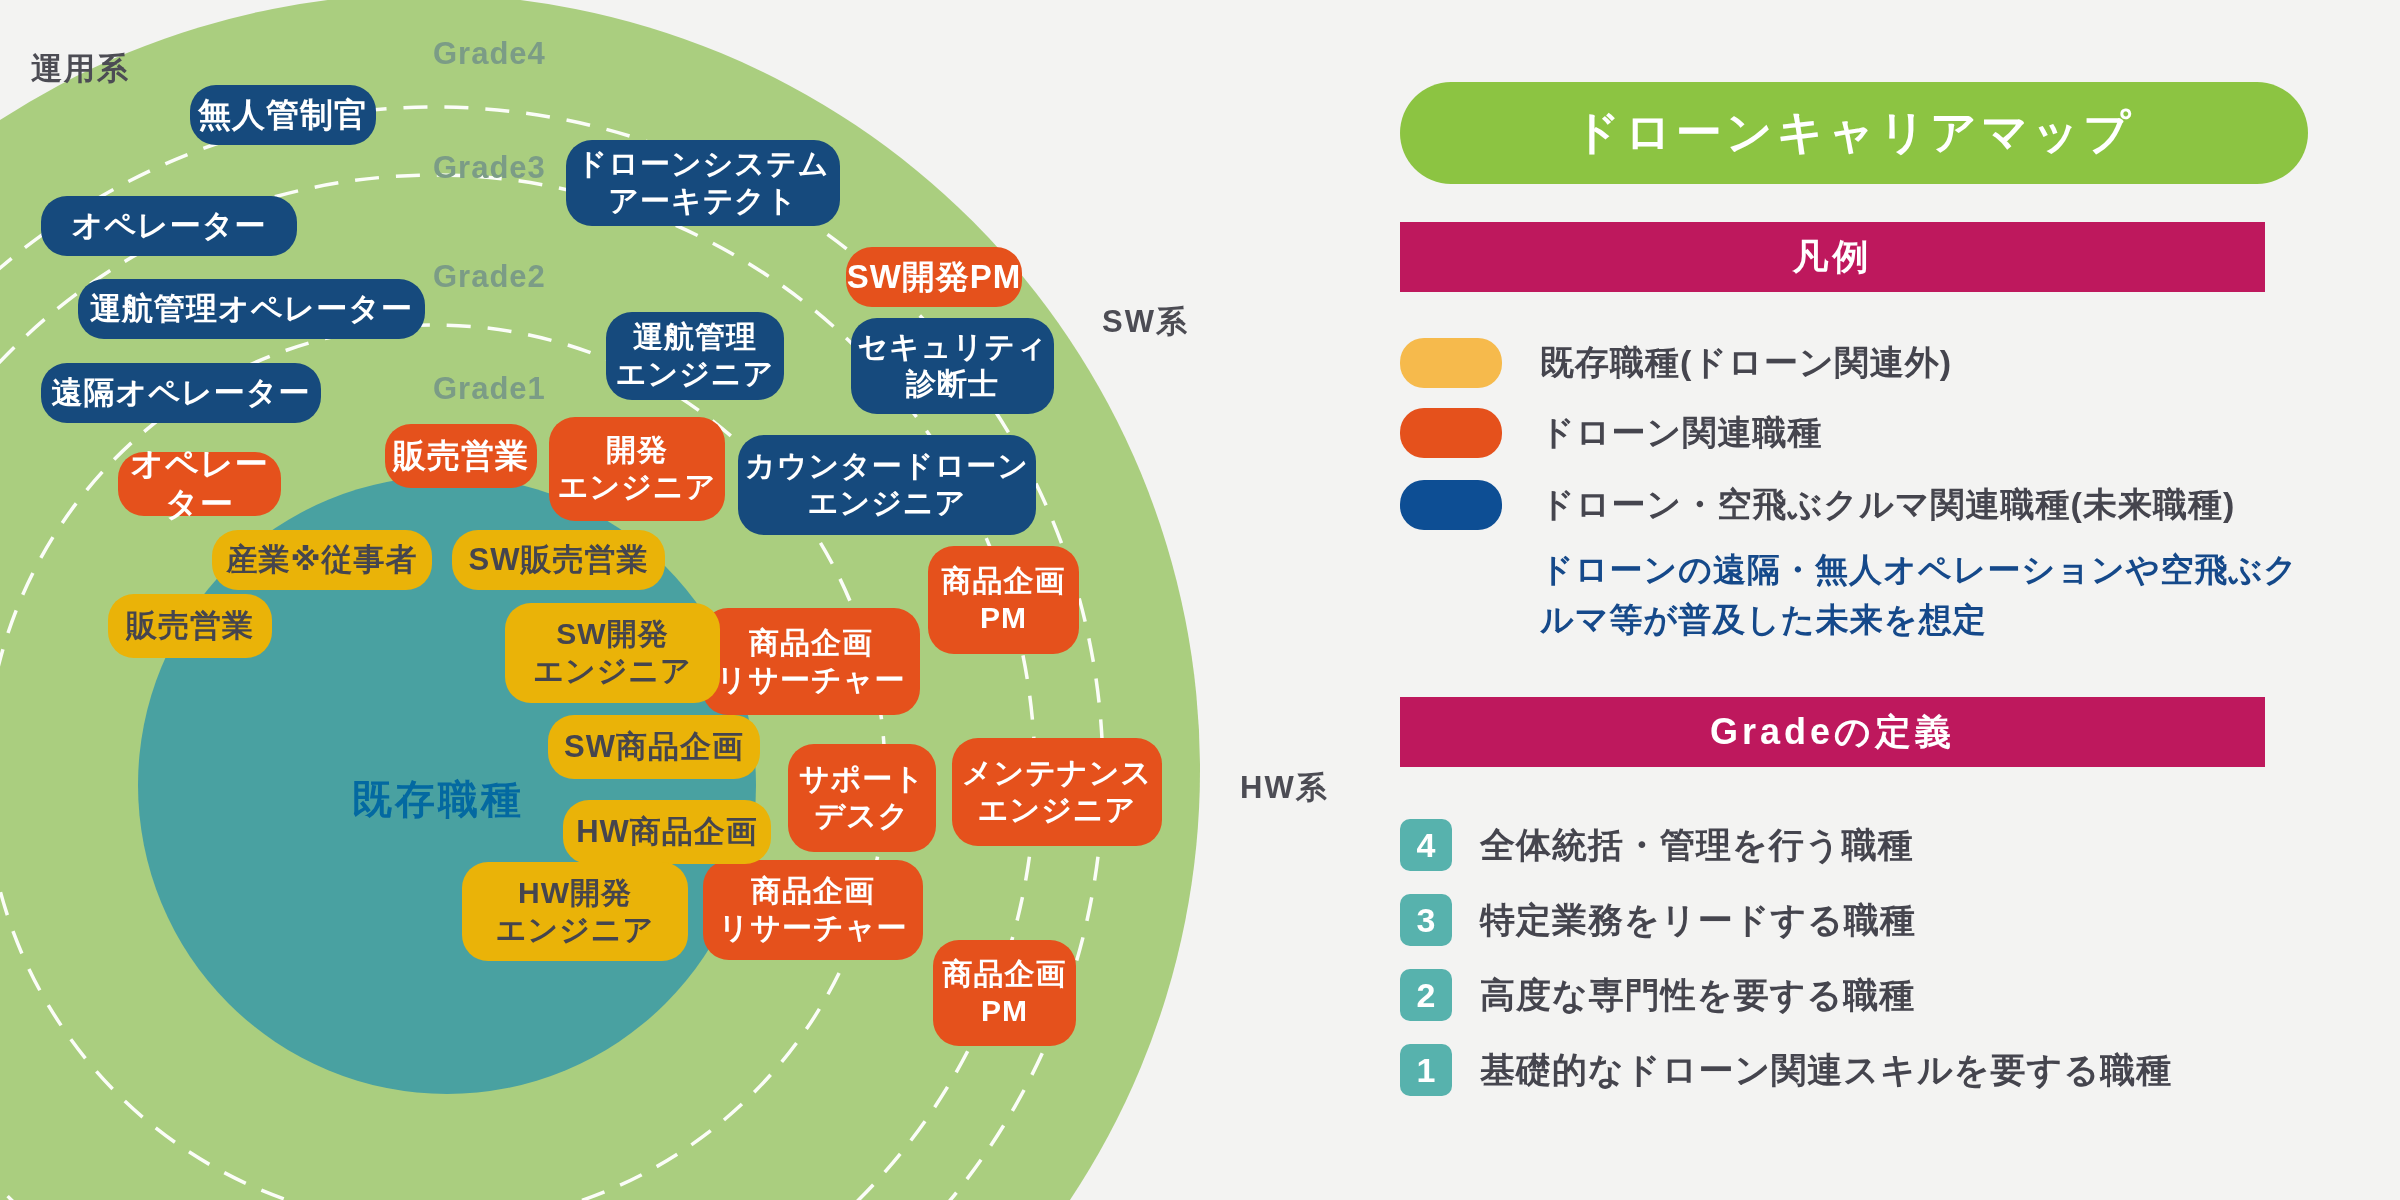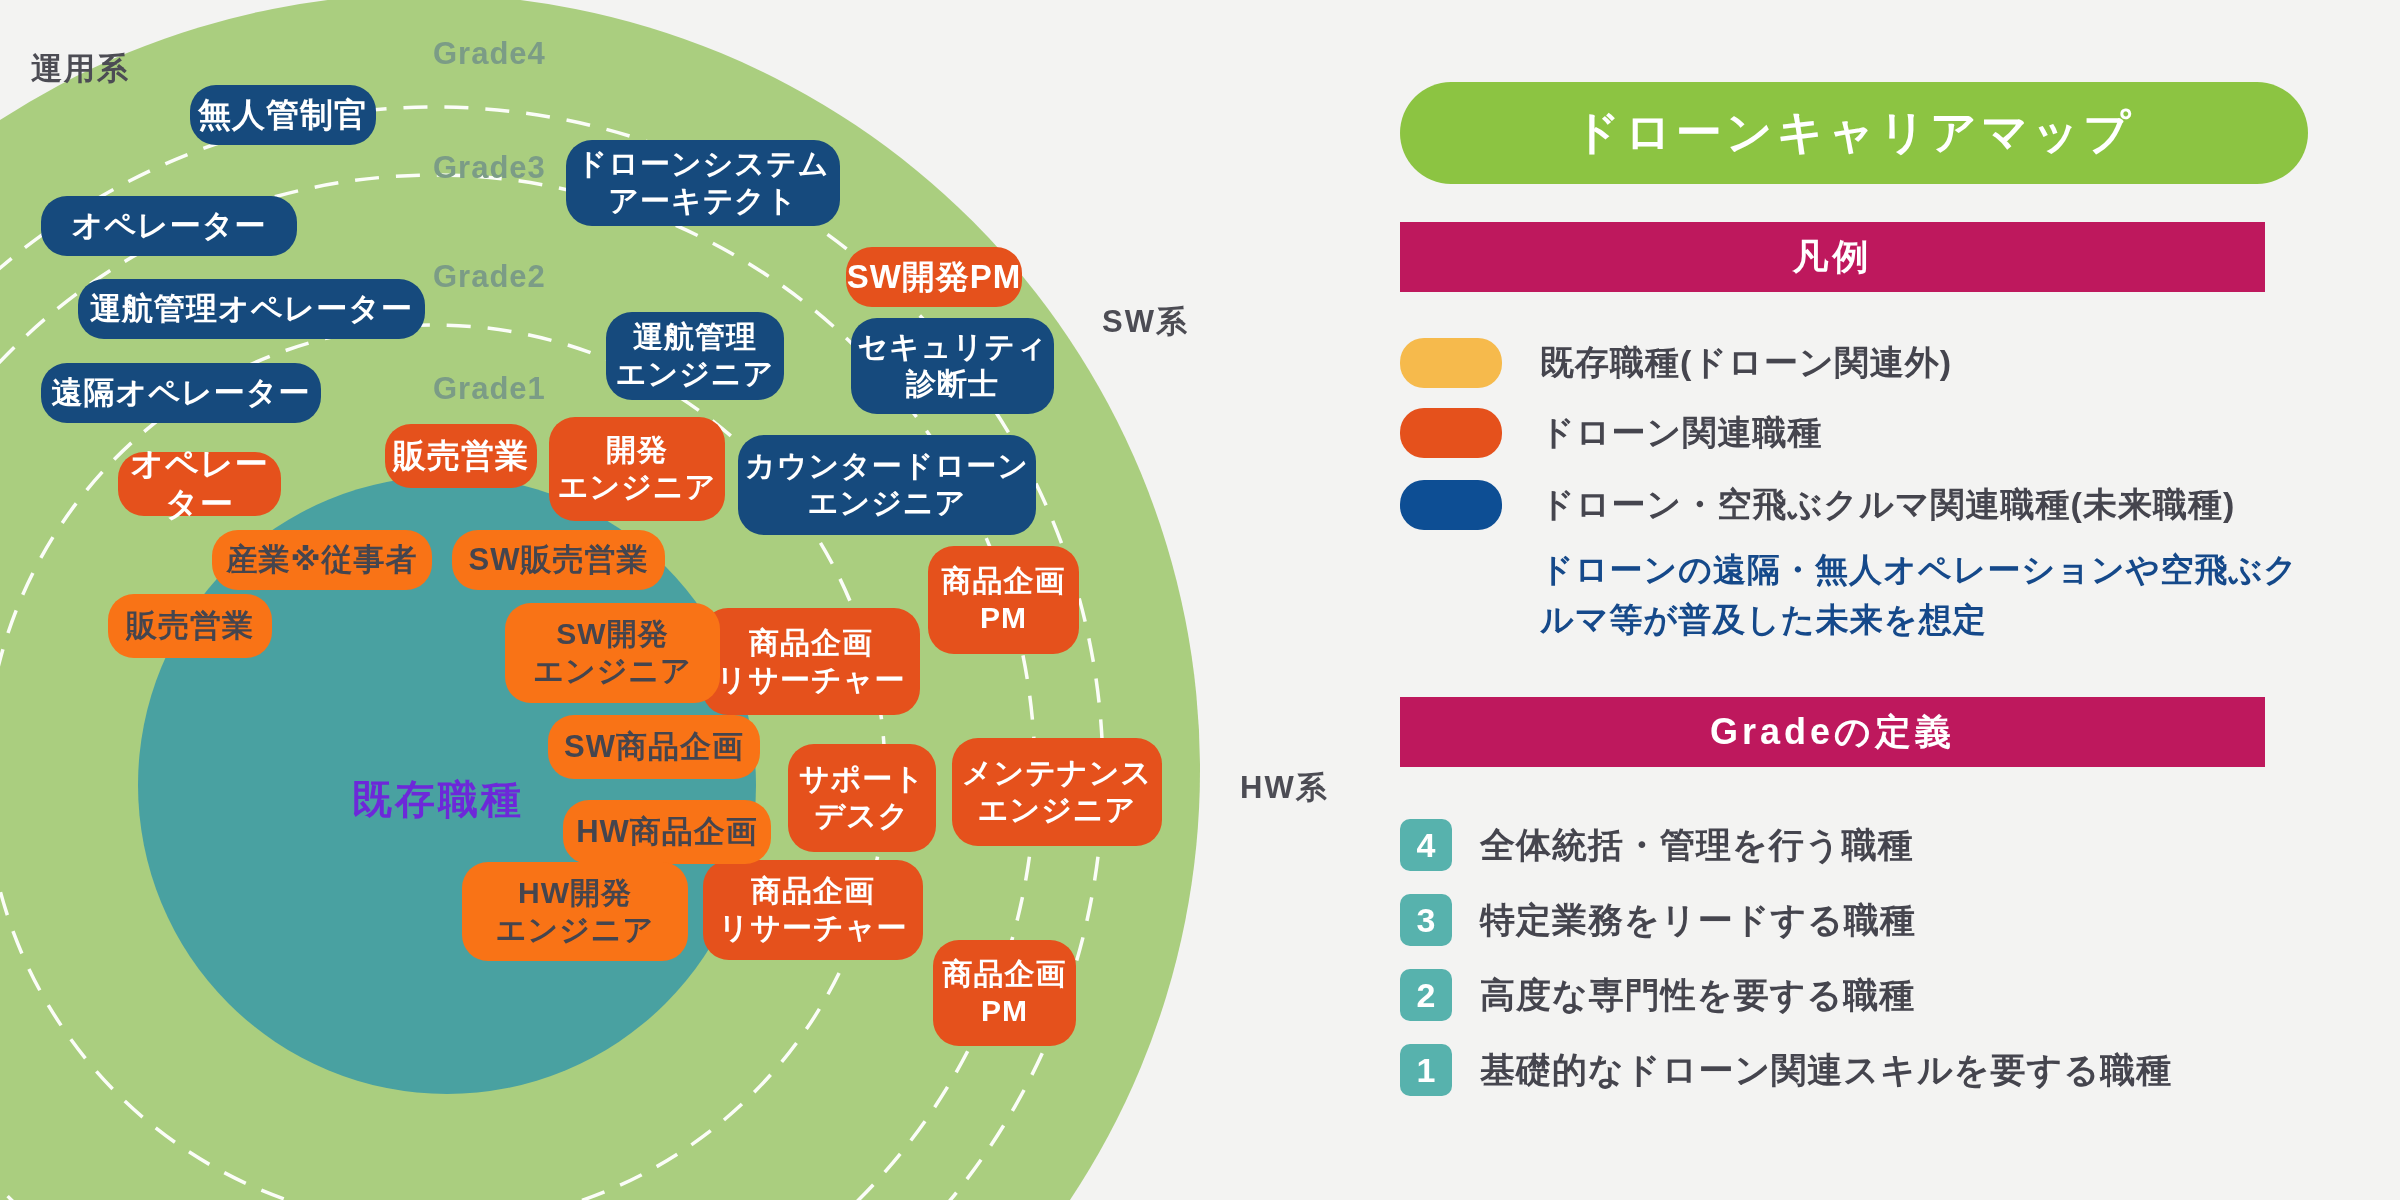--- a/index.html
+++ b/index.html
@@ -16,30 +16,30 @@
   #rings-svg{position:absolute;left:0;top:0;width:2400px;height:1200px;pointer-events:none;}
   .grade-ring-label{
     position:absolute;left:433px;width:120px;
     font-size:31px;font-weight:bold;color:#7b9c86;letter-spacing:1px;
   }
   .region-label{
     position:absolute;font-size:31px;font-weight:bold;color:#4c4c54;letter-spacing:2px;
   }
   .core-label{
     position:absolute;left:352px;top:772px;width:200px;
-    font-size:40px;font-weight:bold;color:#6d28d9;letter-spacing:3px;
+    font-size:40px;font-weight:bold;color:#0369a1;letter-spacing:3px;
   }
   .job{
     position:absolute;display:flex;align-items:center;justify-content:center;
     text-align:center;font-weight:bold;border-radius:26px;
     white-space:pre-line;line-height:1.22;letter-spacing:1px;
   }
   .job.navy{background:#164a7d;color:#ffffff;}
   .job.orange{background:#e5511c;color:#ffffff;}
-  .job.yellow{background:#f97316;color:#45454e;}
+  .job.yellow{background:#eab308;color:#45454e;}
   
   #title-pill{
     position:absolute;left:1400px;top:82px;width:908px;height:102px;
     background:#8cc442;border-radius:51px;
     display:flex;align-items:center;justify-content:center;
     color:#fff;font-size:46px;font-weight:bold;letter-spacing:4px;
   }
   .section-bar{
     position:absolute;left:1400px;width:865px;height:70px;background:#be185d;
     display:flex;align-items:center;justify-content:center;

